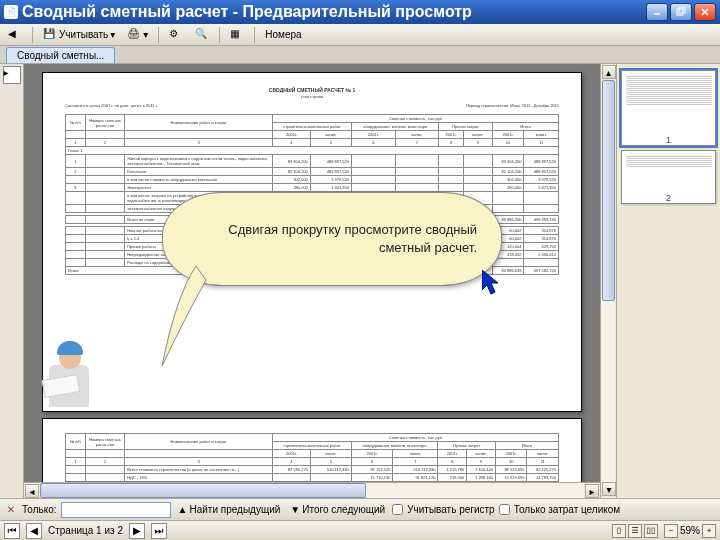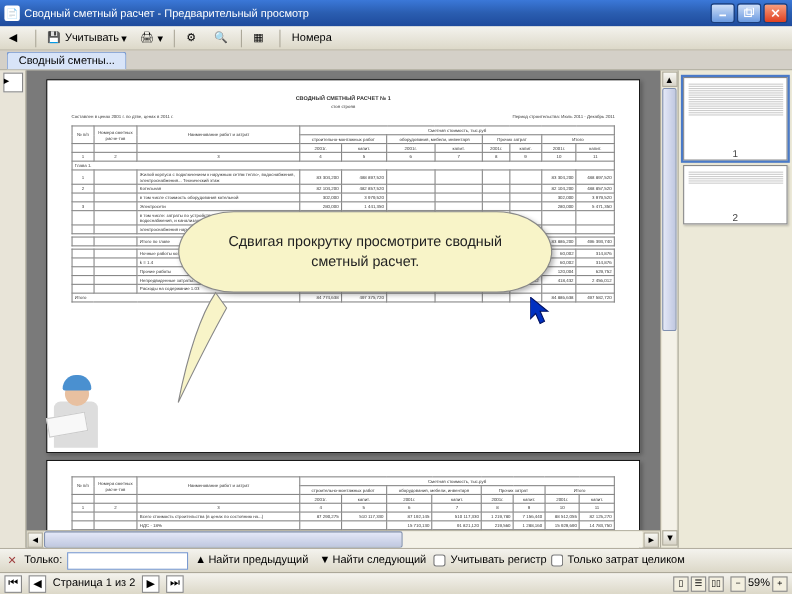--- a/index.html
+++ b/index.html
@@ -1,21 +1,21 @@
 <!DOCTYPE html>
 <html><head>
 <meta charset="utf-8">
 <style>
   * { box-sizing: border-box; margin: 0; padding: 0; }
   body { font-family: Tahoma, Arial, sans-serif; font-size: 10px; background: #ece9d8; width: 720px; height: 540px; overflow: hidden; position: relative; }
   
   
   .titlebar { height: 24px; background: linear-gradient(to bottom, #3b78d8, #2a5db0, #1e4a9c); color: #fff; display: flex; align-items: center; padding: 0 4px; }
   .titlebar .icon { width: 14px; height: 14px; background: #fff; border-radius: 2px; margin-right: 4px; display: flex; align-items: center; justify-content: center; font-size: 9px; }
-  .titlebar .title { flex: 1; font-size: 10px; font-weight: normal; }
+  .titlebar .title { flex: 1; font-size: 16px; font-weight: bold; }
   .titlebar .wbtn { width: 22px; height: 18px; margin-left: 2px; background: linear-gradient(to bottom, #d0e0f8, #6b9ae0); border: 1px solid #1a3d7a; border-radius: 3px; display: flex; align-items: center; justify-content: center; cursor: pointer; }
   .titlebar .wbtn.close { background: linear-gradient(to bottom, #f8a080, #e04020); }
   .titlebar .wbtn svg { width: 10px; height: 10px; }
   
   
   .toolbar-top { height: 22px; background: linear-gradient(to bottom, #f4f3ee, #dcd8c8); border-bottom: 1px solid #aca899; display: flex; align-items: center; padding: 0 4px; gap: 4px; font-size: 10px; }
   .toolbar-top .tbtn { padding: 1px 4px; cursor: pointer; display: flex; align-items: center; gap: 2px; }
   .toolbar-top .sep { width: 1px; height: 16px; background: #aca899; margin: 0 2px; }
   .ticon { width: 14px; height: 14px; display: inline-block; }
   
@@ -56,21 +56,21 @@
   .find-bar input[type=checkbox] { width: 11px; height: 11px; }
   
   .status-bar { height: 20px; background: linear-gradient(to bottom, #f4f3ee, #dcd8c8); border-top: 1px solid #aca899; display: flex; align-items: center; padding: 0 4px; gap: 6px; font-size: 10px; }
   .status-bar .navicon { width: 16px; height: 16px; background: #fff; border: 1px solid #888; cursor: pointer; display: flex; align-items: center; justify-content: center; }
   .status-bar .spacer { flex: 1; }
   .status-bar .zoom-box { display: flex; align-items: center; gap: 2px; }
   .status-bar .zbtn { width: 14px; height: 14px; border: 1px solid #888; background: #f4f0e0; cursor: pointer; display: flex; align-items: center; justify-content: center; font-size: 8px; }
   
   
   .callout { position: absolute; left: 162px; top: 192px; width: 340px; height: 130px; z-index: 50; }
-  .callout .bubble { width: 340px; height: 74px; background: #f8f4c8; border: 1px solid #888; border-radius: 60px / 44px; display: flex; align-items: center; justify-content: center; padding: 10px 24px; text-align: center; box-shadow: 2px 2px 5px rgba(0,0,0,0.3); }
+  .callout .bubble { width: 340px; height: 94px; background: #f8f4c8; border: 1px solid #888; border-radius: 60px / 44px; display: flex; align-items: center; justify-content: center; padding: 10px 24px; text-align: right; box-shadow: 2px 2px 5px rgba(0,0,0,0.3); }
   .callout .bubble p { font-size: 13px; color: #222; line-height: 1.35; }
   .callout svg.tailsvg { position: absolute; left: -6px; top: 64px; width: 60px; height: 120px; }
   
   
   .cursor { position: absolute; right: 112px; top: 206px; z-index: 100; }
   .cursor svg { width: 22px; height: 28px; }
   
   
   .person { position: absolute; left: 0px; bottom: 4px; width: 56px; height: 72px; z-index: 60; }
   .person .body { position: absolute; bottom: 0; left: 6px; width: 40px; height: 42px; background: #ddd; border-radius: 6px 6px 0 0; }
@@ -540,21 +540,21 @@
 <div class="find-bar">
   <div class="closex">✕</div>
   <span>Только:</span>
   <input type="text" value="" style="">
   <div class="navbtn">
       <span>▲</span>
       <span>Найти предыдущий</span>
     </div>
   <div class="navbtn">
       <span>▼</span>
-      <span>Найти следующий</span>
+      <span>Итого следующий</span>
     </div>
   <input type="checkbox" style="">
     <span>Учитывать регистр</span>
   <input type="checkbox" style="">
     <span>Только затрат целиком</span>
 </div>
 
 <div class="status-bar">
   <div class="navicon">⏮</div>
   <div class="navicon">◀</div>

